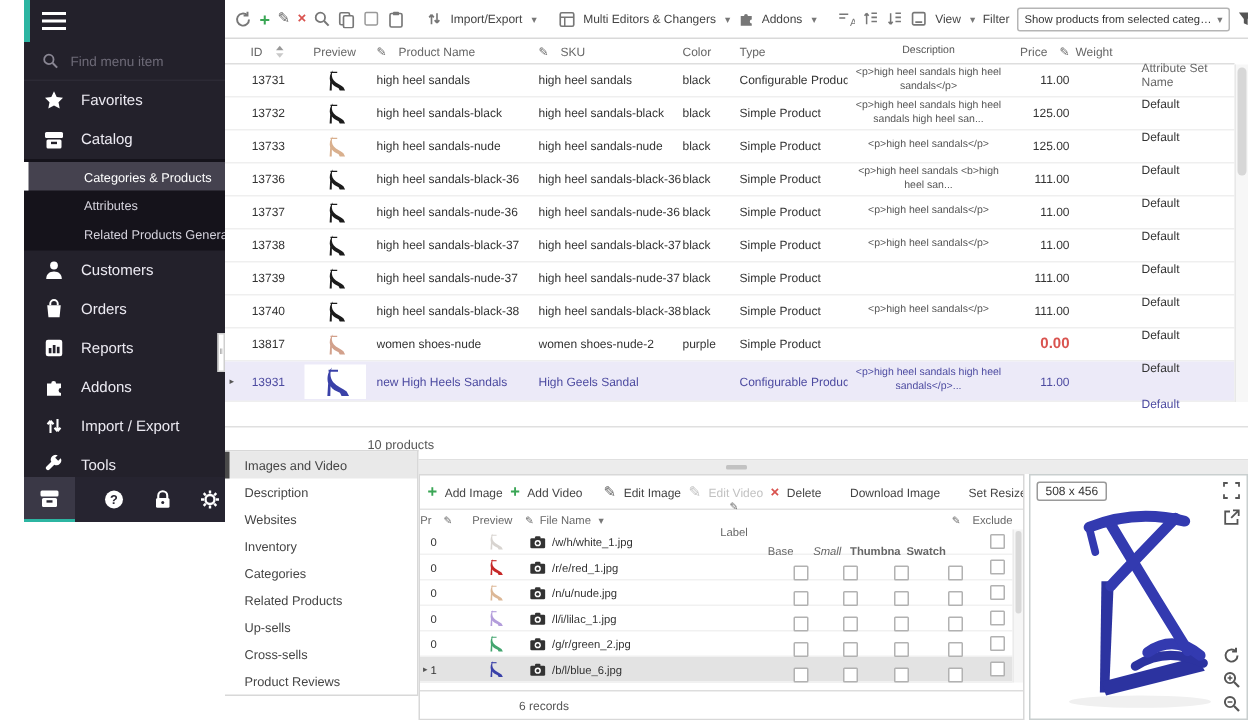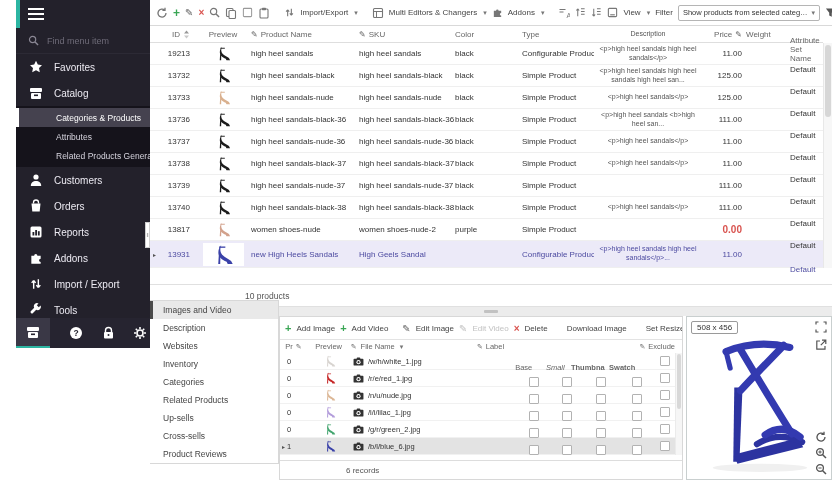--- a/index.html
+++ b/index.html
@@ -47,29 +47,29 @@
   
   .grid-head{height:17px;display:flex;align-items:center;font-size:8px;color:#666;border-bottom:1px solid #dedede;margin-right:9px;}
   .grid-body .row{display:flex;align-items:center;height:22px;border-bottom:1px solid #efefef;font-size:8px;color:#333;margin-right:9px;}
   .grid-body .row.sel{background:#eceaf8;color:#4c4aa0;height:27px;}
   .c-exp{width:9px;font-size:6px;color:#555;text-align:center;}
   .c-id{width:36px;text-align:right;padding-right:5px;}
   .c-prev{width:56px;text-align:center;display:flex;justify-content:center;}
   .c-name{width:108px;overflow:hidden;text-overflow:ellipsis;white-space:nowrap;}
   .c-sku{width:96px;overflow:hidden;white-space:nowrap;}
   .c-color{width:38px;}
-  .c-type{width:72px;overflow:hidden;white-space:nowrap;margin-left:29px;}
+  .c-type{width:72px;overflow:hidden;white-space:nowrap;}
   .c-desc{width:108px;text-align:center;font-size:7px;line-height:1.25;color:#555;
     display:-webkit-box;-webkit-line-clamp:2;-webkit-box-orient:vertical;overflow:hidden;}
   .row.sel .c-desc{color:#4c4aa0;}
   .c-price{width:44px;text-align:right;padding-right:4px;}
   .c-price.red{color:#d9534f;}
   .c-weight{width:38px;}
   .c-attr{flex:1;padding-left:6px;margin-top:31px;}
-  .hd{display:flex;align-items:center;gap:3px;}
+  .hd{display:flex;align-items:center;gap:8px;}
   .chip{display:inline-flex;align-items:center;justify-content:center;background:#fff;padding:0 6px;}
   .shoe-glyph{color:var(--shoe,#222);width:15px;height:15px;}
   .row.sel .shoe-glyph{width:21px;height:21px;}
   .row.sel .chip{padding:1px 10px;}
 
   .vscroll{position:absolute;right:0;top:43px;width:9px;height:225px;background:#f7f7f7;border-left:1px solid #e8e8e8;}
   .vscroll .thumb{position:absolute;left:1px;right:1px;top:2px;height:72px;background:#d7d7d7;border-radius:3px;}
   .splitter{position:absolute;left:-5px;top:222px;width:5px;height:26px;background:#fff;border:1px solid #cfcfcf;
     display:flex;align-items:center;justify-content:center;font-size:5px;color:#888;cursor:pointer;}
 
@@ -87,21 +87,21 @@
   .detail-mid{position:absolute;left:129px;top:316px;width:404px;height:164px;border:1px solid #d8d8d8;background:#fff;}
   .d-toolbar{height:23px;display:flex;align-items:center;gap:5px;padding:0 5px;border-bottom:1px solid #e3e3e3;
     font-size:8px;color:#444;white-space:nowrap;overflow:hidden;}
   .d-head{height:13px;display:flex;align-items:center;font-size:7.5px;color:#666;margin-right:7px;}
   .d-row{height:17px;display:flex;align-items:center;font-size:7.5px;color:#333;border-bottom:1px solid #f1f1f1;margin-right:7px;}
   .d-row.sel{background:#e3e3e3;}
   .dc-exp{width:7px;font-size:6px;color:#555;text-align:center;}
   .dc-pr{width:20px;text-align:left;padding-right:5px;}
   .dc-prev{width:46px;display:flex;justify-content:center;}
   .dc-file{width:132px;display:flex;align-items:center;gap:4px;overflow:hidden;white-space:nowrap;}
-  .dc-label{width:32px;}
+  .dc-label{width:32px;flex-direction:column;}
   .dc-chk{width:34px;display:flex;justify-content:center;margin-top:42px;}
   .dc-chk.w32{width:32px;font-style:italic;}.dc-chk.w36{width:36px;font-weight:bold;}
   .dc-excl{flex:1;display:flex;justify-content:center;}
   .cb{width:10px;height:10px;border:1px solid #b2b2b2;background:#fff;border-radius:1px;display:flex;align-items:center;justify-content:center;cursor:pointer;}
   .cb.on::after{content:"✓";font-size:8px;color:#444;line-height:1;}
   .d-shoe{width:12px;height:12px;color:var(--shoe,#888);}
   .d-status{position:absolute;left:0;bottom:0;right:0;height:19px;border-top:1px solid #ddd;display:flex;align-items:center;padding-left:66px;font-size:8px;color:#555;background:#fff;}
   .d-scroll{position:absolute;right:0;top:36px;width:7px;height:102px;background:#f6f6f6;border-left:1px solid #ebebeb;}
   .d-scroll .thumb{position:absolute;left:1px;right:1px;top:1px;height:55px;background:#d8d8d8;border-radius:2px;}
 
@@ -405,21 +405,21 @@
           <span class="pencil" style="font-size:8px">✎</span>
         </span>
       <span class="c-weight">Weight</span>
       <span class="c-attr">Attribute Set Name</span>
     </div>
 
     <div class="grid-body">
 
     <div class="row" style="--shoe: #1c1c1c;">
           <span class="c-exp" style="visibility: hidden;">▸</span>
-          <span class="c-id">19213</span>
+          <span class="c-id">13731</span>
           <span class="c-prev">
             <span class="chip">
               <svg class="shoe-glyph" viewBox="0 0 16 16">
                 <use href="#sym-shoe"></use>
               </svg>
             </span>
           </span>
           <span class="c-name">high heel sandals</span>
           <span class="c-sku">high heel sandals</span>
           <span class="c-color">black</span>

